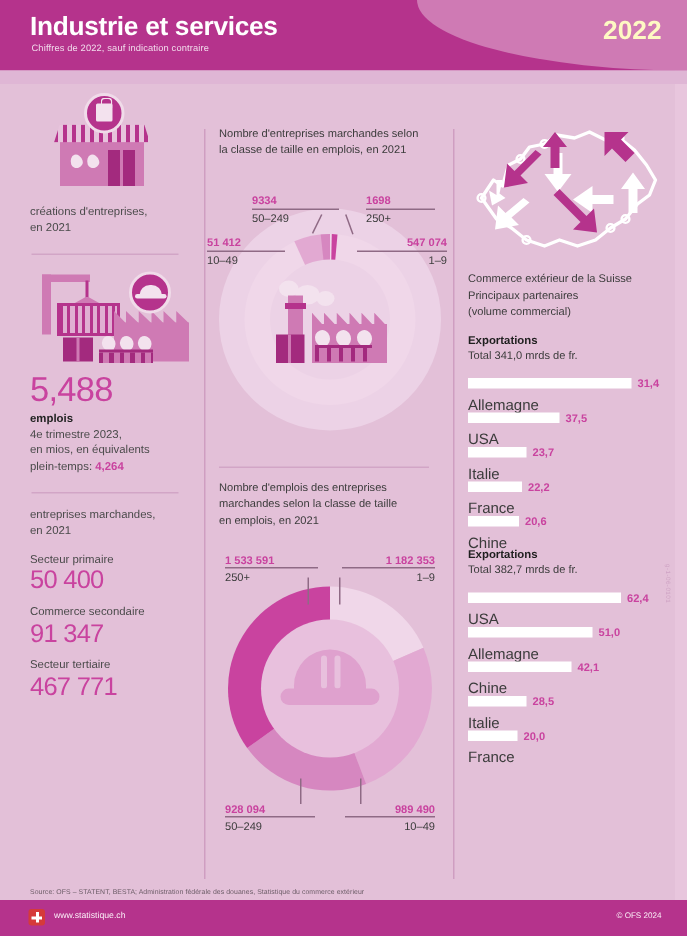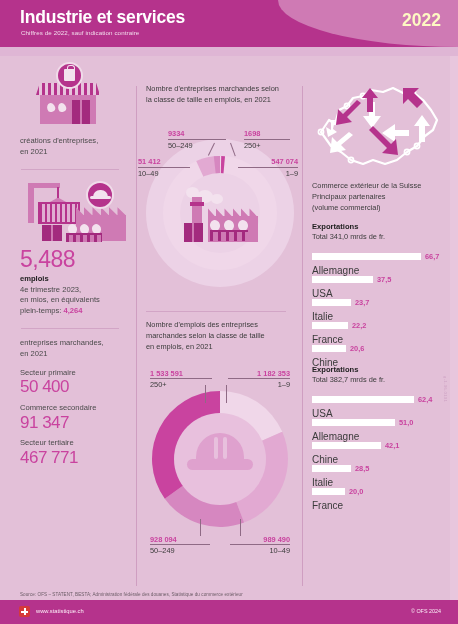--- a/index.html
+++ b/index.html
@@ -445,21 +445,21 @@
       <span>Commerce extérieur de la Suisse</span><br>
       <span>Principaux partenaires</span><br>
       <span>(volume commercial)</span>
     </div>
 
     <div>
       <div class="sec-head">Exportations</div>
       <div class="sec-total">Total 341,0 mrds de fr.</div>
 
       <div class="bar-row">
-        <span class="bar" style="width:109px"></span><span class="bar-val">66,7</span>
+        <span class="bar" style="width:109px"></span><span class="bar-val">31,4</span>
         <span class="bar-name">Allemagne</span>
       </div>
       <div class="bar-row">
         <span class="bar" style="width:61px"></span><span class="bar-val">37,5</span>
         <span class="bar-name">USA</span>
       </div>
       <div class="bar-row">
         <span class="bar" style="width:39px"></span><span class="bar-val">23,7</span>
         <span class="bar-name">Italie</span>
       </div>

